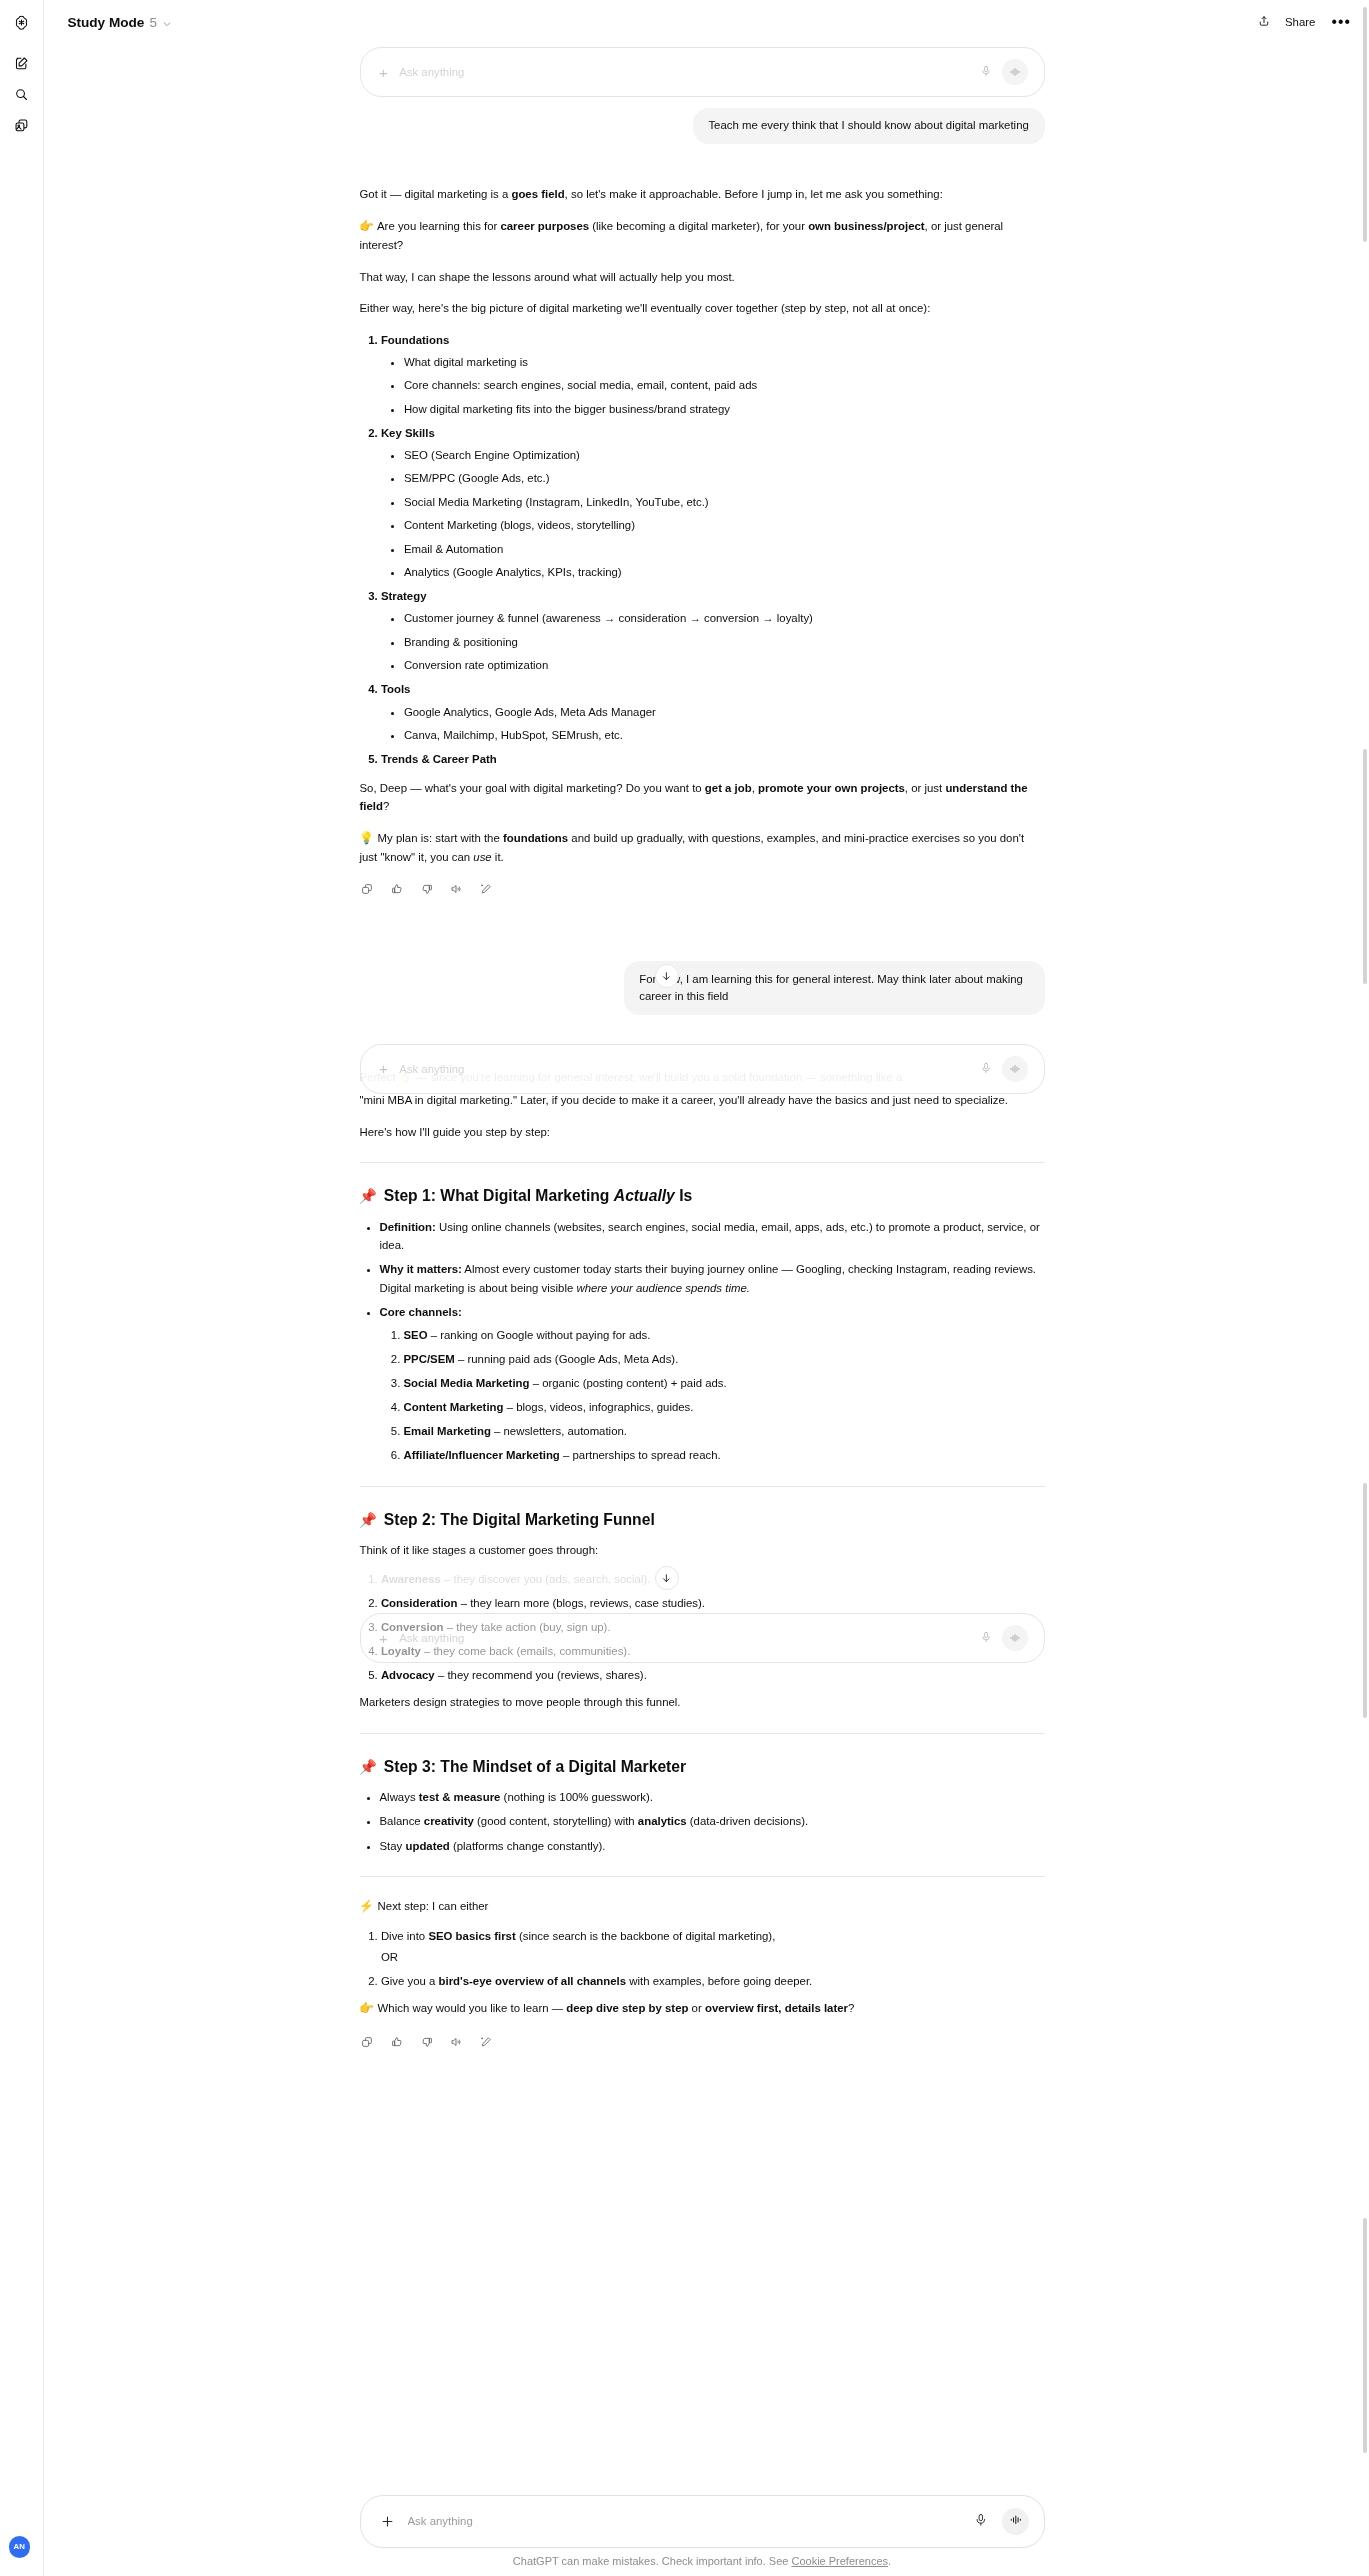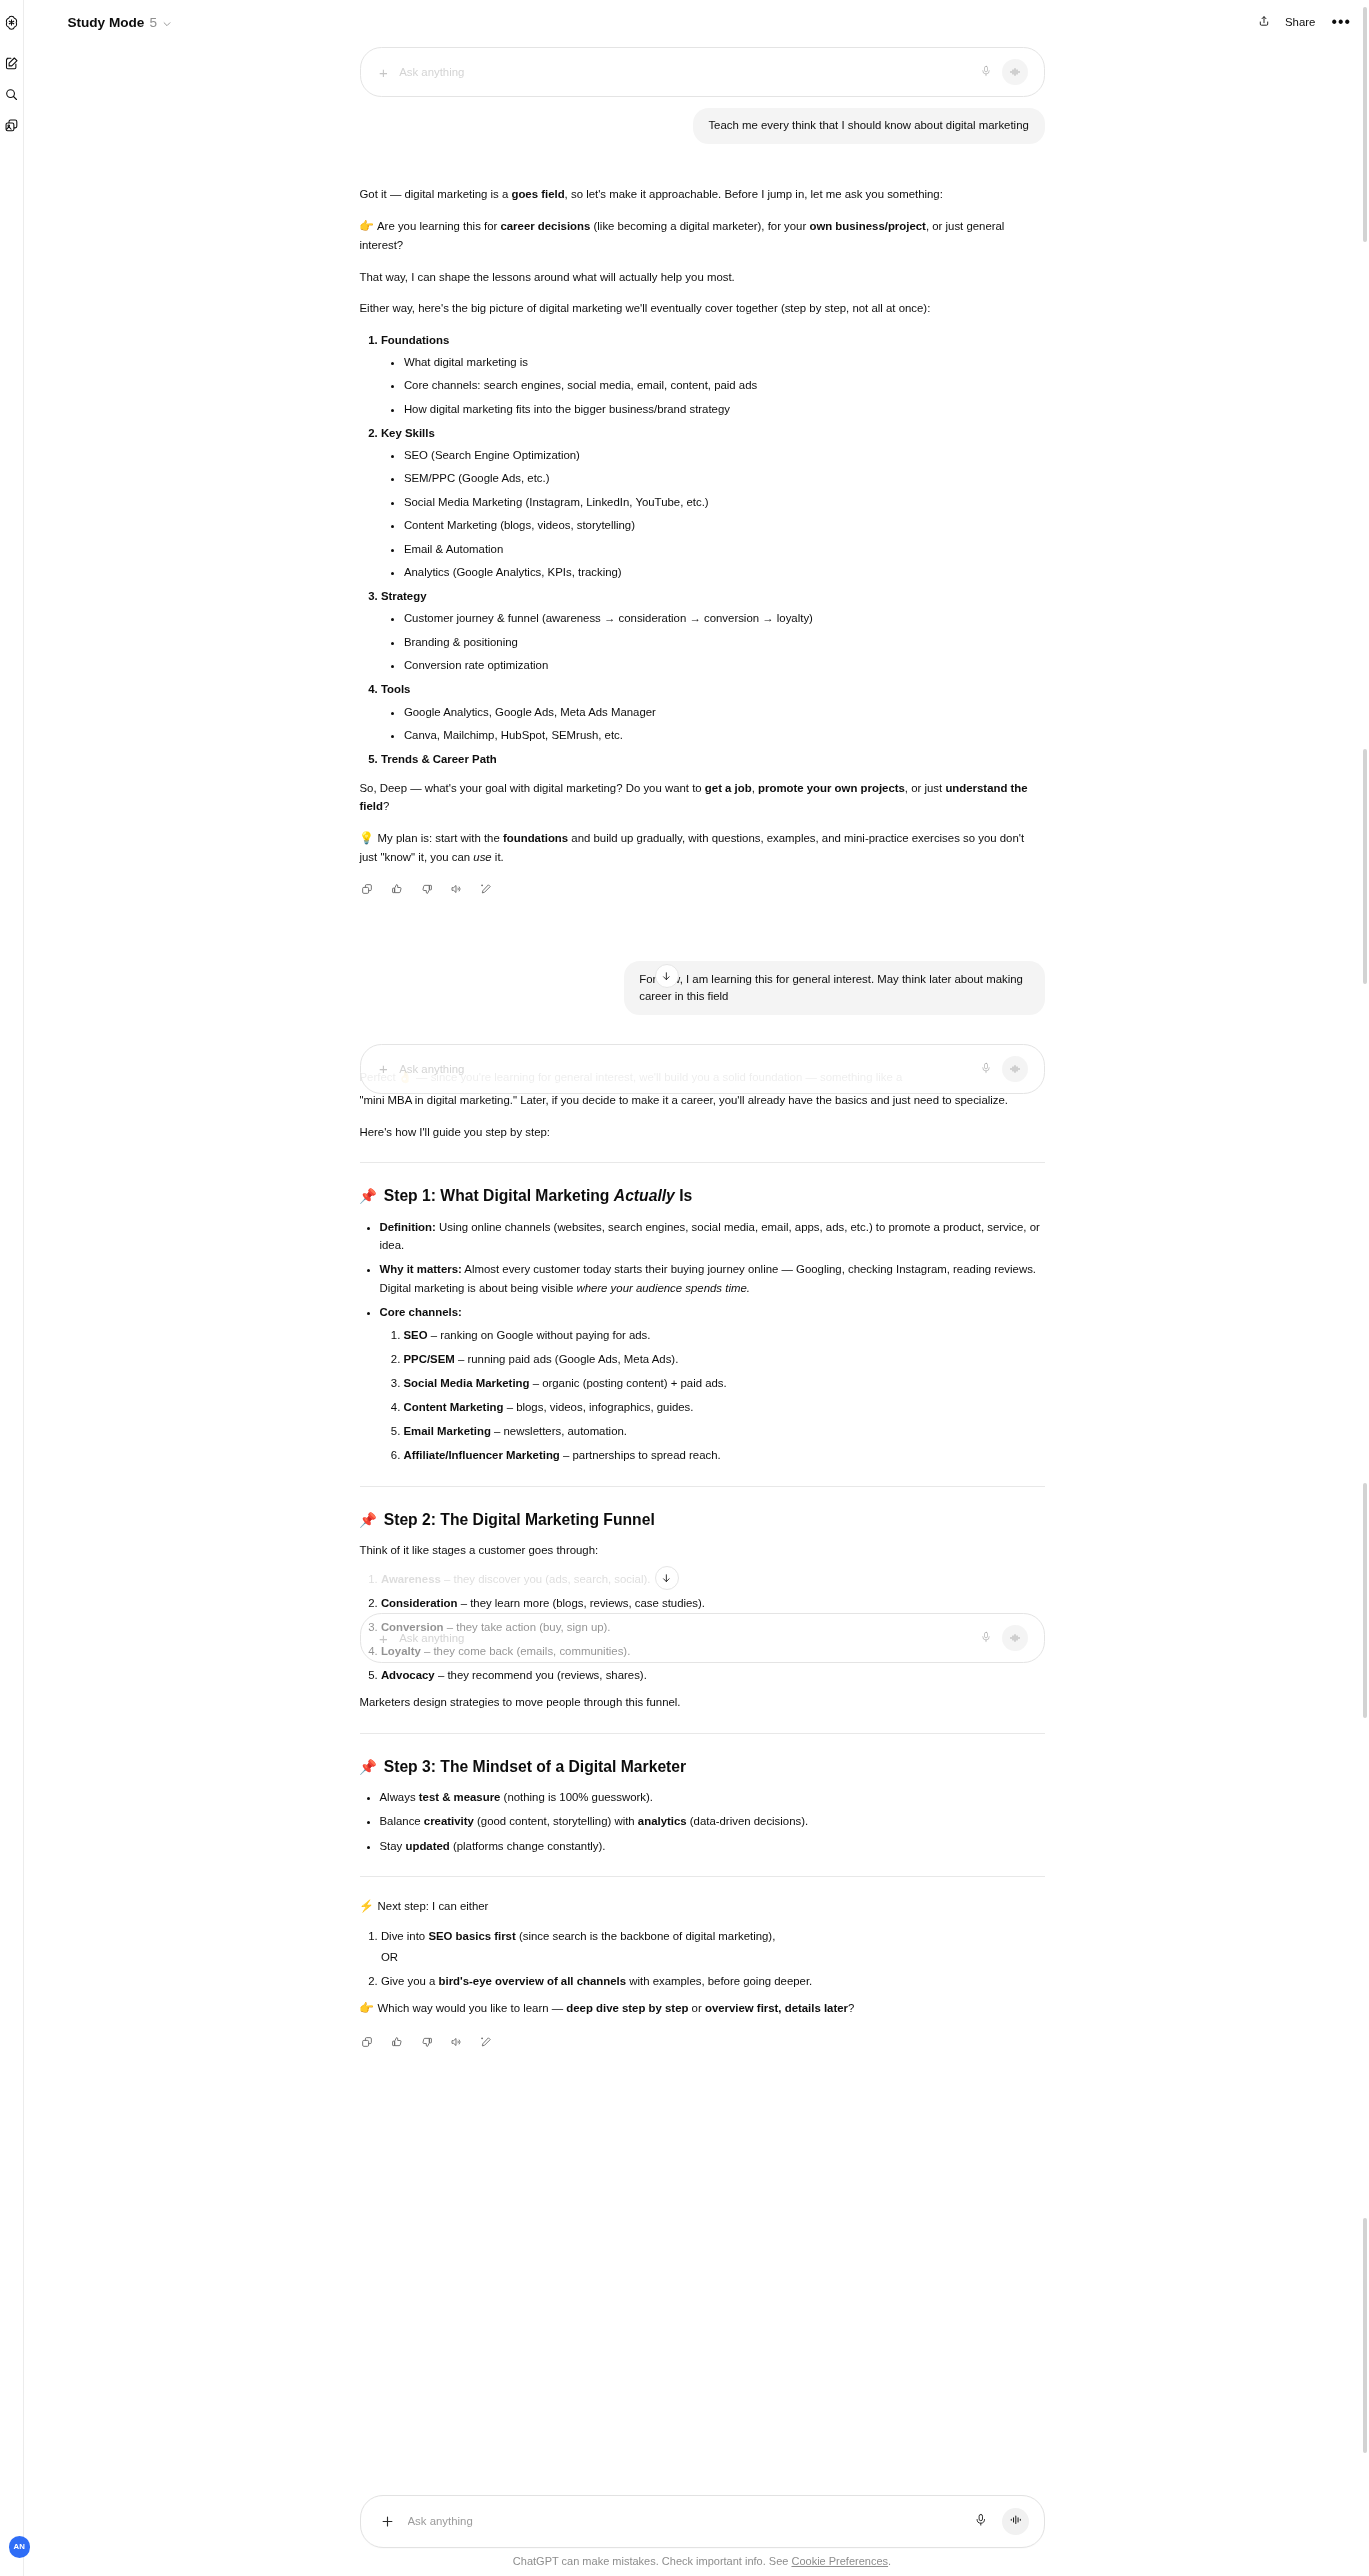--- a/index.html
+++ b/index.html
@@ -6,21 +6,21 @@
   html, body {
     width: 1369px;
     background: #ffffff;
     font-family: "Liberation Sans", sans-serif;
     color: #0d0d0d;
   }
   body { position: relative; width: 1369px; height: 2576px; overflow: hidden; }
 
   
   #rail {
-    position: absolute; left: 0; top: 0; width: 24px; height: 2576px;
+    position: absolute; left: 0; top: 0; width: 44px; height: 2576px;
     background: #ffffff; border-right: 0.7px solid #ececec;
     display: flex; flex-direction: column; align-items: center;
     padding-top: 10px; gap: 0px;
   }
   .rail-btn {
     width: 31px; height: 31px; border-radius: 7.1px;
     display: flex; align-items: center; justify-content: center;
     color: #0d0d0d; cursor: pointer;
   }
   .rail-btn:first-child { margin-bottom: 8.6px; }
@@ -271,21 +271,21 @@
   </div>
 
   <div class="col" style="padding-top:41px;">
     <div class="assistant">
 
       <p>
         <span>Got it — digital marketing is a </span><b>goes field</b><span>, so let's make it approachable. Before I jump in, let me ask you something:</span>
       </p>
 
       <p>
-        <span class="emoji">👉</span><span> Are you learning this for </span><b>career decisions</b><span> (like becoming a digital marketer), for your </span><b>own business/project</b><span>, or just general interest?</span>
+        <span class="emoji">👉</span><span> Are you learning this for </span><b>career purposes</b><span> (like becoming a digital marketer), for your </span><b>own business/project</b><span>, or just general interest?</span>
       </p>
 
       <p>That way, I can shape the lessons around what will actually help you most.</p>
       <p>Either way, here's the big picture of digital marketing we'll eventually cover together (step by step, not all at once):</p>
 
       <ol class="lvl1" id="outline-list">
           <li><span>Foundations</span><ul class="lvl2">
               <li>What digital marketing is</li>
               <li>Core channels: search engines, social media, email, content, paid ads</li>
               <li>How digital marketing fits into the bigger business/brand strategy</li>

